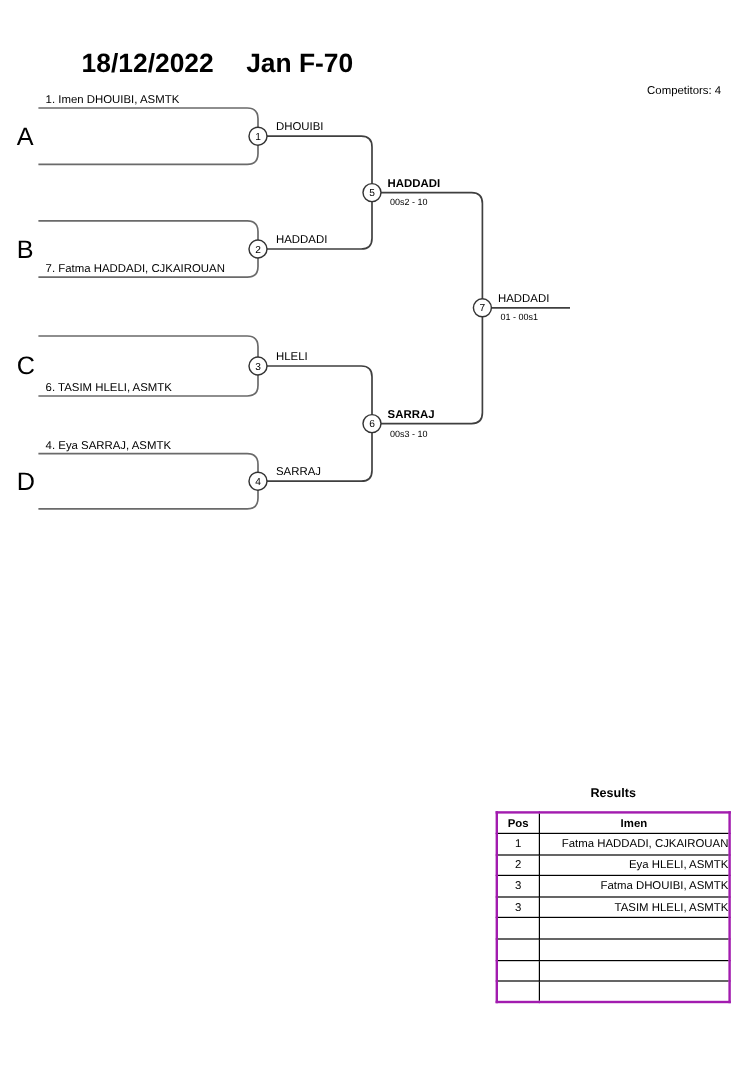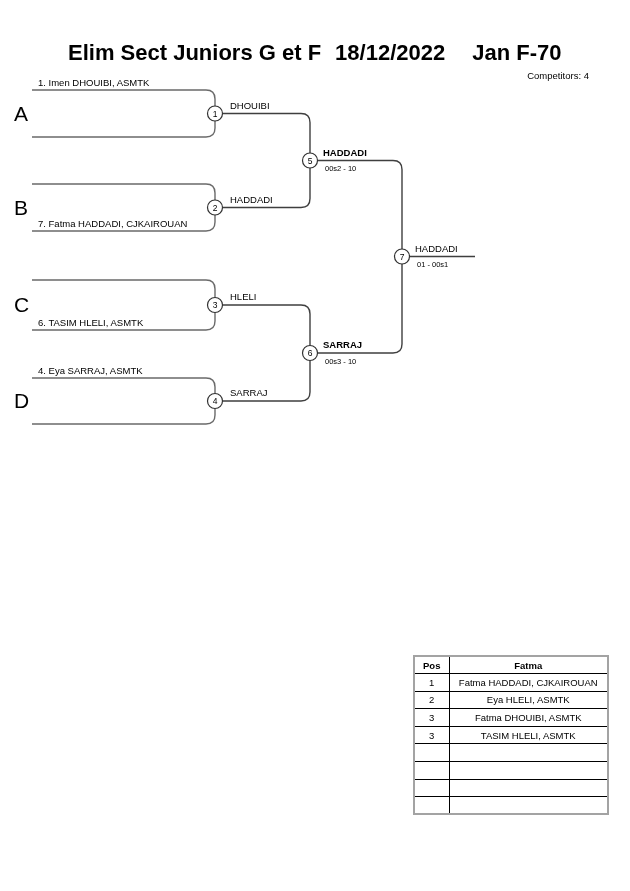--- a/index.html
+++ b/index.html
@@ -10,60 +10,59 @@
   }
   
   .title-row {
     position:absolute; left:68px; top:42px;
     display:flex; align-items:baseline;
     font-weight:bold; font-size:22px; line-height:22px; white-space:nowrap;
   }
   .title-event { margin-right:14px; }
   .title-date  { margin-right:27px; }
   .competitors {
-    position:absolute; top:70px; right:41px;
+    position:absolute; top:70px; right:29px;
     font-size:9.5px; line-height:11px;
   }
   
   svg.bracket { position:absolute; left:0; top:0; }
   .pairline   { fill:none; stroke:#6a6a6a; stroke-width:1.4; }
   .elbow      { fill:none; stroke:#3f3f3f; stroke-width:1.4; }
   .node       { fill:#ffffff; stroke:#333333; stroke-width:1.2; }
   text.grp    { font-size:21px; fill:#000; }
   text.seed   { font-size:9.5px; fill:#000; }
   text.num    { font-size:8.5px; fill:#000; text-anchor:middle; }
   text.win    { font-size:9.5px; fill:#000; }
   text.winb   { font-size:9.5px; font-weight:bold; fill:#000; }
   text.score  { font-size:7.5px; fill:#000; }
   
   .results-wrap { position:absolute; left:413px; top:655px; width:196px; }
   .results-title {
     text-align:center; font-weight:bold; font-size:10.5px; margin-bottom:9px;
   }
   table.results {
     border-collapse:collapse; width:196px; table-layout:fixed;
-    border:2px solid #a3a3a3;
+    border:2px solid #a21caf;
   }
   table.results th, table.results td {
     border:1px solid #000; box-sizing:border-box;
     height:17.6px; font-size:9.5px; padding:0 0 0 0;
     overflow:hidden; white-space:nowrap;
   }
   table.results th { font-weight:bold; text-align:center; }
   td.pos-cell { text-align:center; }
-  td.name-cell { text-align:center; padding-left:5px; }
+  td.name-cell { text-align:right; padding-left:5px; }
   col.pos-col { width:35px; }
 </style>
 </head>
 <body>
 
 <div class="page">
 
   <div class="title-row">
-    <span class="title-event">Elim Sect Juniors G et F</span>
     <span class="title-date">18/12/2022</span>
     <span class="title-category">Jan F-70</span>
   </div>
   <div class="competitors">Competitors: 4</div>
 
   <svg class="bracket" width="630" height="500" viewBox="0 0 630 500">
 
     <path class="pairline" d="M32,90 H206 Q215,90 215,99 V128 Q215,137 206,137 H32"></path>
     <path class="pairline" d="M32,184 H206 Q215,184 215,193 V222 Q215,231 206,231 H32"></path>
     <path class="pairline" d="M32,280 H206 Q215,280 215,289 V321 Q215,330 206,330 H32"></path>
@@ -112,29 +111,30 @@
     <text class="num" x="215" y="404">4</text>
     <circle class="node" cx="310" cy="160.5" r="7.5"></circle>
     <text class="num" x="310" y="163.5">5</text>
     <circle class="node" cx="310" cy="353" r="7.5"></circle>
     <text class="num" x="310" y="356">6</text>
     <circle class="node" cx="402" cy="256.5" r="7.5"></circle>
     <text class="num" x="402" y="259.5">7</text>
   </svg>
 
   <div class="results-wrap">
+    <div class="results-title">Results</div>
     <table class="results">
       <colgroup>
           <col class="pos-col">
           <col>
         </colgroup>
       <tbody>
           <tr>
         <th>Pos</th>
-        <th>Fatma</th>
+        <th>Imen</th>
       </tr>
       <tr>
         <td class="pos-cell">1</td>
         <td class="name-cell">Fatma HADDADI, CJKAIROUAN</td>
       </tr>
       <tr>
         <td class="pos-cell">2</td>
         <td class="name-cell">Eya HLELI, ASMTK</td>
       </tr>
       <tr>

